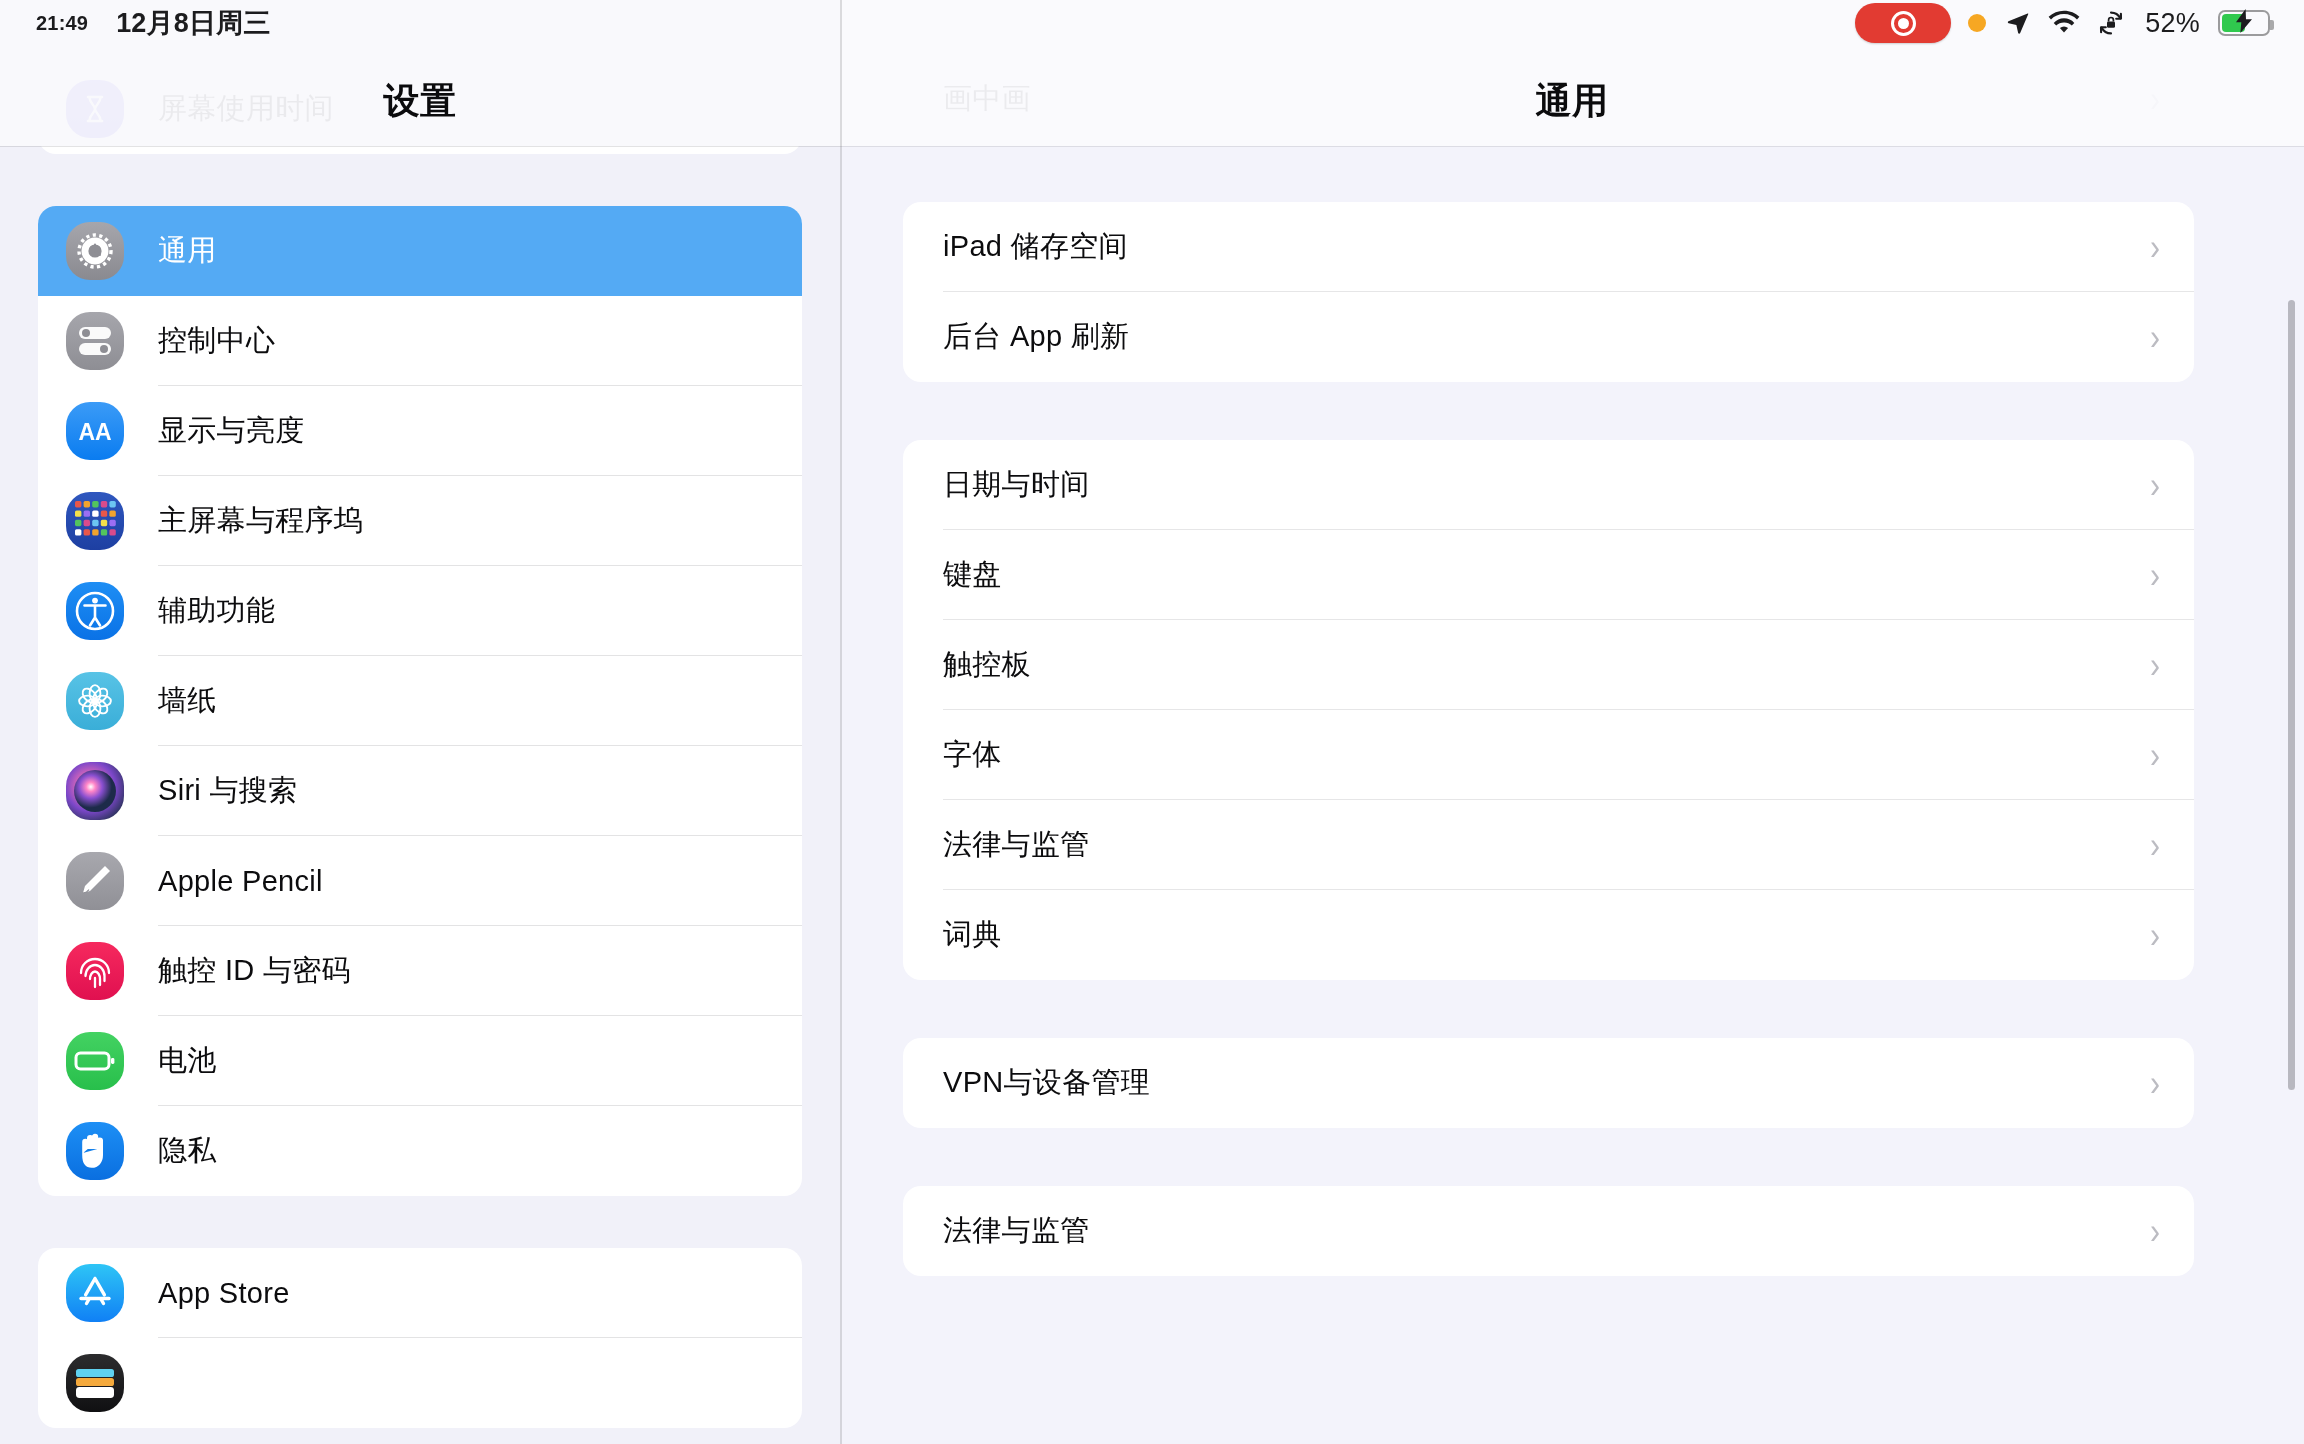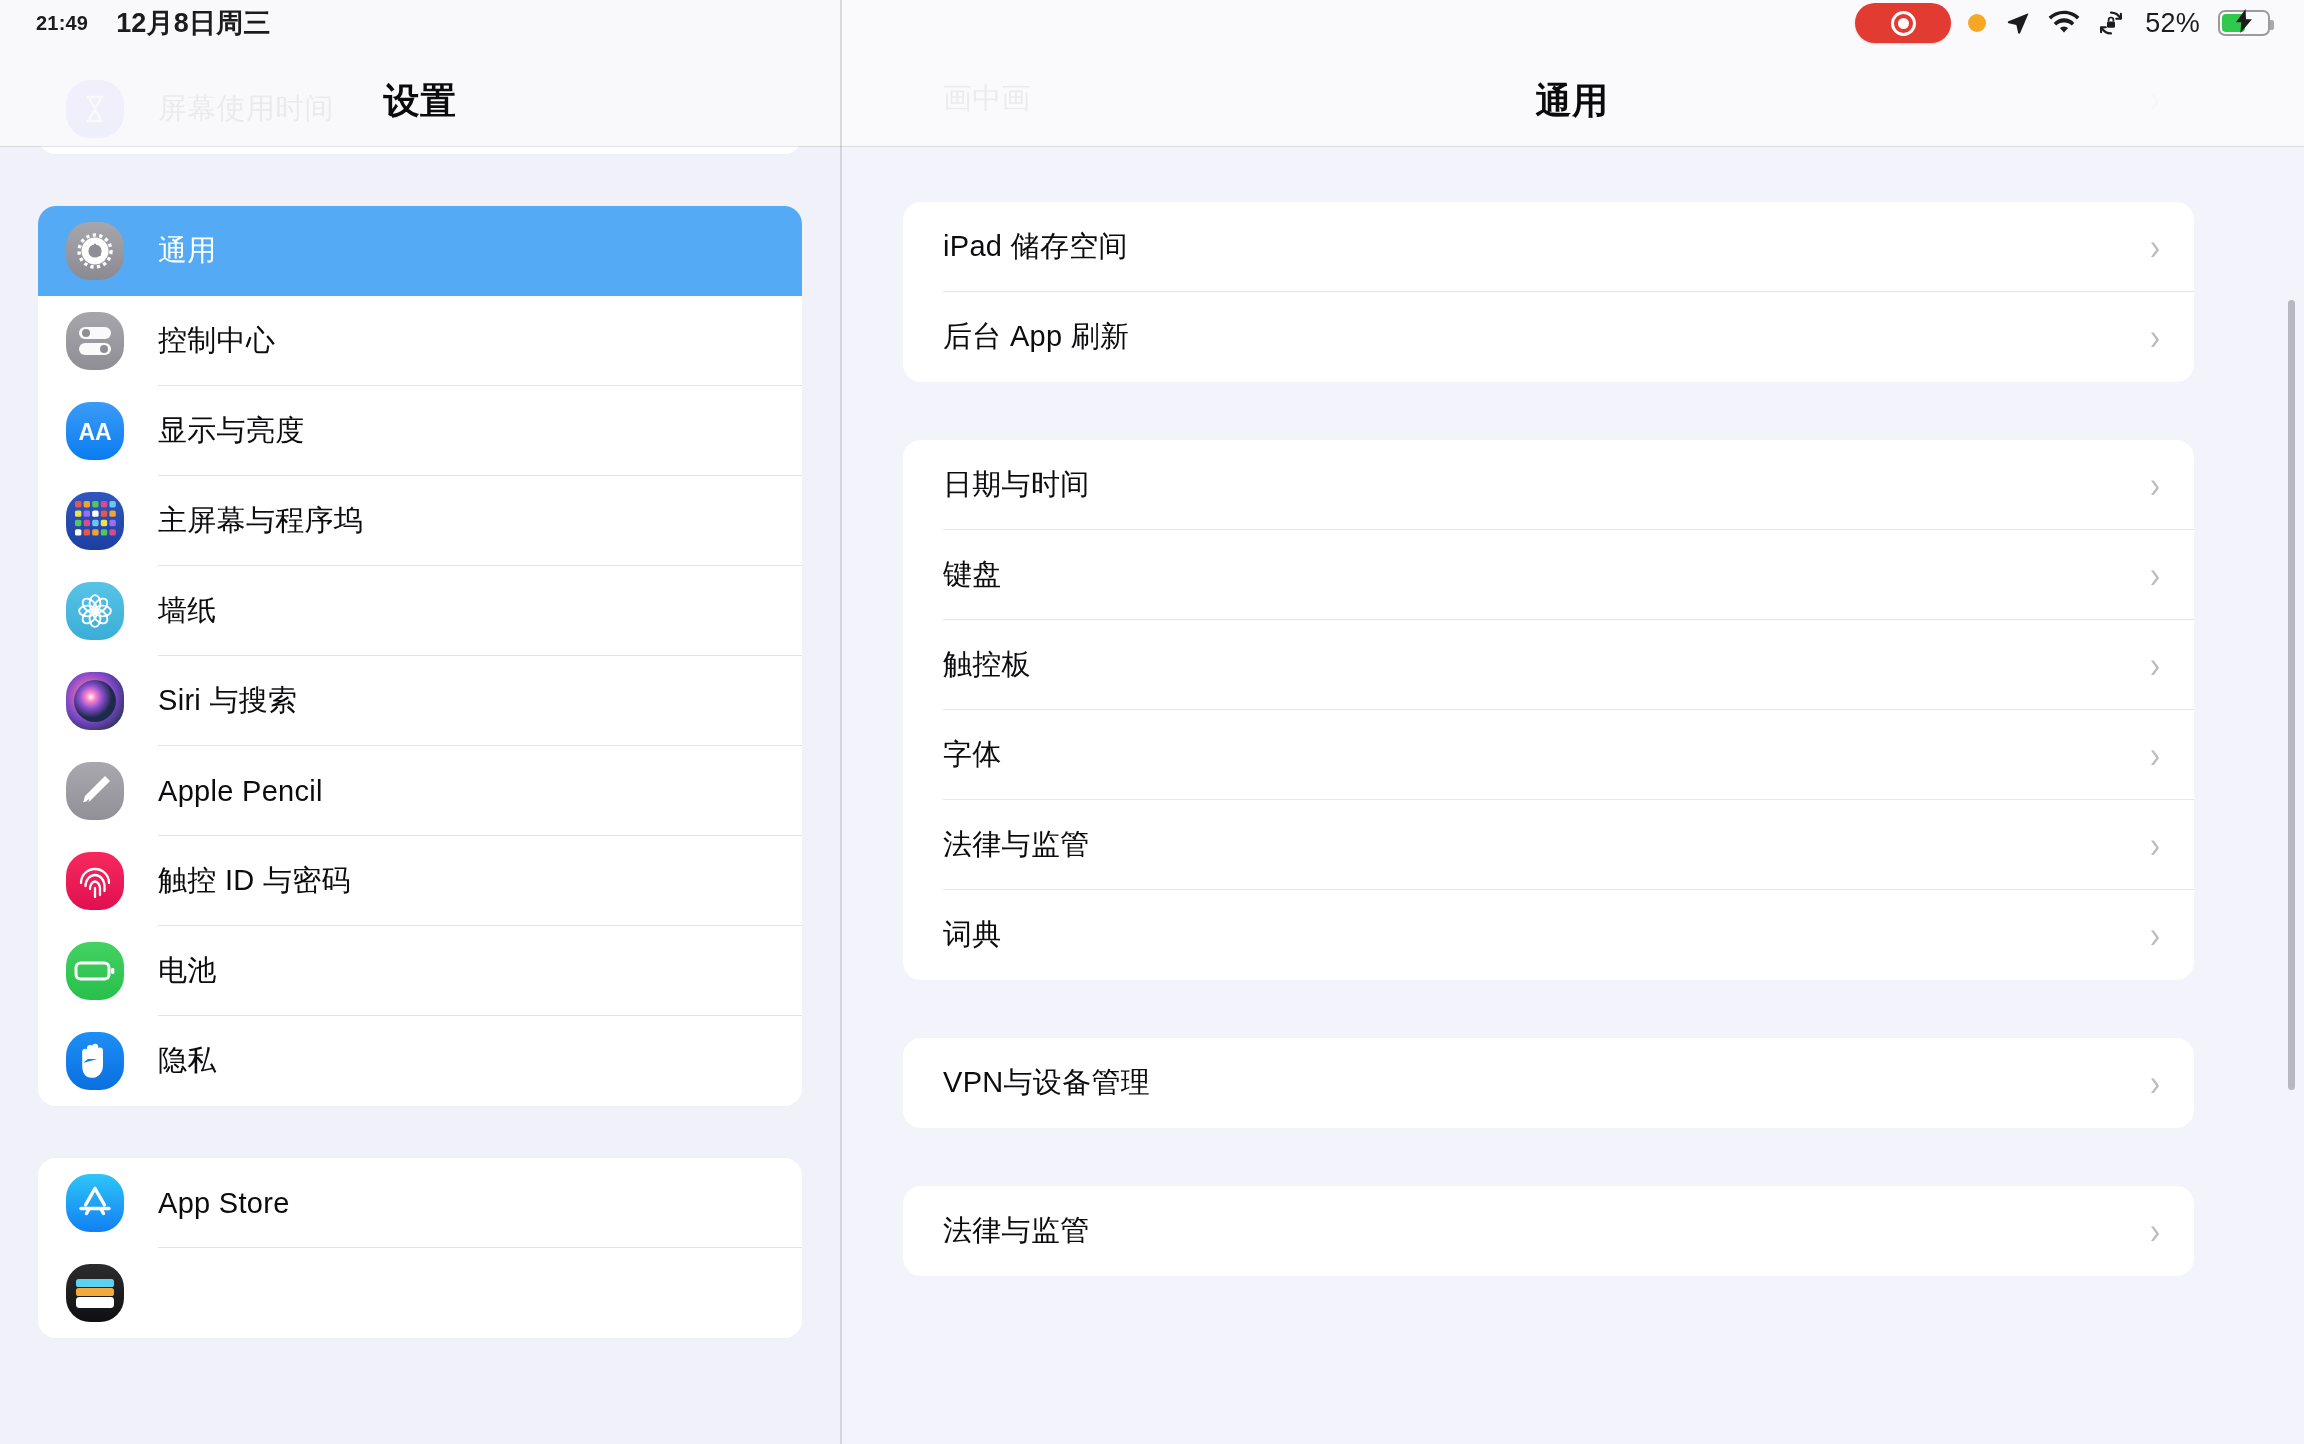--- a/index.html
+++ b/index.html
@@ -305,20 +305,31 @@
                 <rect x="12.6" y="32.2" width="6.4" height="6.4" rx="1.6" fill="#e8574a"></rect>
                 <rect x="21.2" y="32.2" width="6.4" height="6.4" rx="1.6" fill="#f0a32e"></rect>
                 <rect x="29.799999999999997" y="32.2" width="6.4" height="6.4" rx="1.6" fill="#53c45e"></rect>
                 <rect x="38.4" y="32.2" width="6.4" height="6.4" rx="1.6" fill="#d94b8c"></rect>
               </svg>
             </span>
             <span class="sb-label">主屏幕与程序坞</span>
             <span class="sep"></span>
           </div>
           <div class="sb-row">
+            <span class="app-icon ic-access">
+              <svg width="46" height="46" viewBox="0 0 46 46">
+                <circle cx="23" cy="23" r="18" fill="none" stroke="#fff" stroke-width="2.6"></circle>
+                <circle cx="23" cy="12.6" r="2.9" fill="#fff"></circle>
+                <path d="M12.5 17.5h21M23 17.5v12M23 29.5l-5 8M23 29.5l5 8" stroke="#fff" stroke-width="2.6" stroke-linecap="round" fill="none"></path>
+              </svg>
+            </span>
+            <span class="sb-label">辅助功能</span>
+            <span class="sep"></span>
+          </div>
+          <div class="sb-row">
             <span class="app-icon ic-wallpaper">
               <svg width="44" height="44" viewBox="0 0 44 44">
                 <g fill="none" stroke="#fff" stroke-width="1.9">
                   <ellipse cx="22" cy="14.5" rx="5.4" ry="8.4" transform="rotate(0 22 22)"></ellipse>
                   <ellipse cx="22" cy="14.5" rx="5.4" ry="8.4" transform="rotate(45 22 22)"></ellipse>
                   <ellipse cx="22" cy="14.5" rx="5.4" ry="8.4" transform="rotate(90 22 22)"></ellipse>
                   <ellipse cx="22" cy="14.5" rx="5.4" ry="8.4" transform="rotate(135 22 22)"></ellipse>
                   <ellipse cx="22" cy="14.5" rx="5.4" ry="8.4" transform="rotate(180 22 22)"></ellipse>
                   <ellipse cx="22" cy="14.5" rx="5.4" ry="8.4" transform="rotate(225 22 22)"></ellipse>
                   <ellipse cx="22" cy="14.5" rx="5.4" ry="8.4" transform="rotate(270 22 22)"></ellipse>

